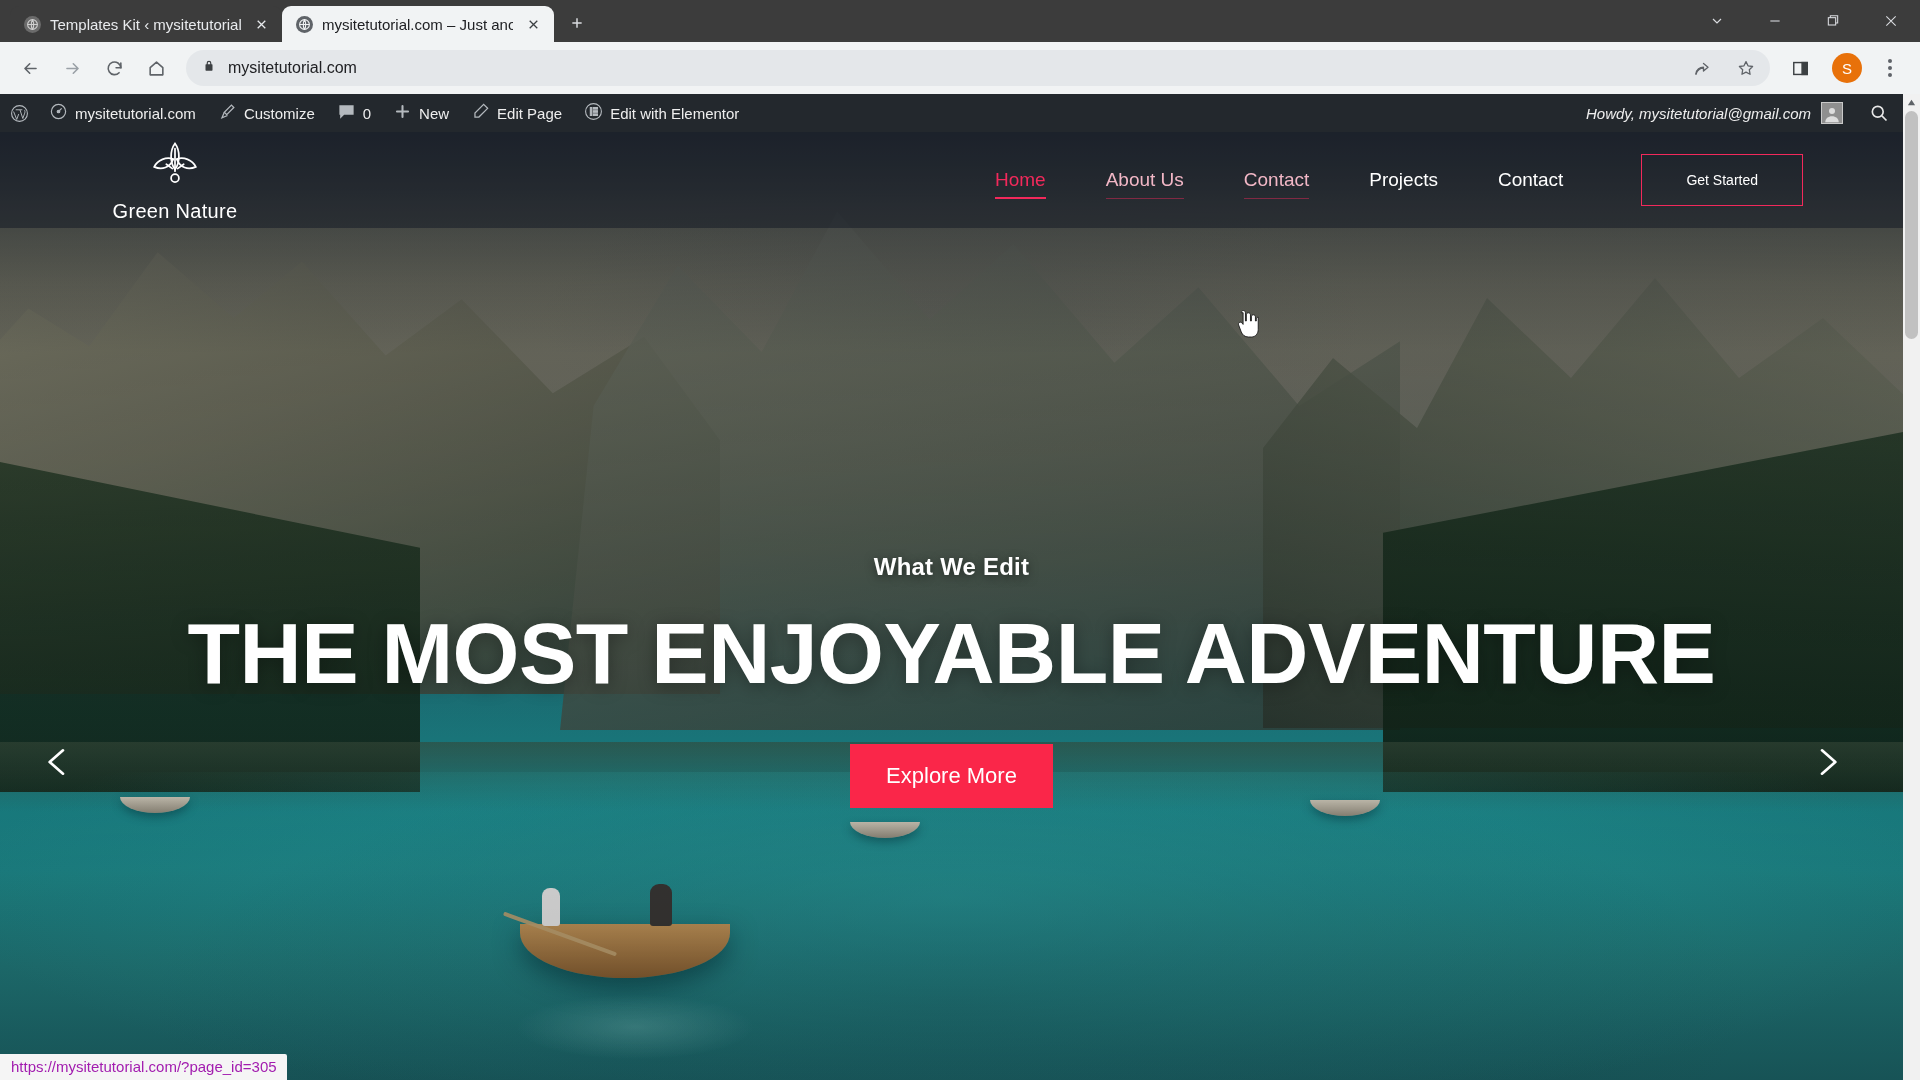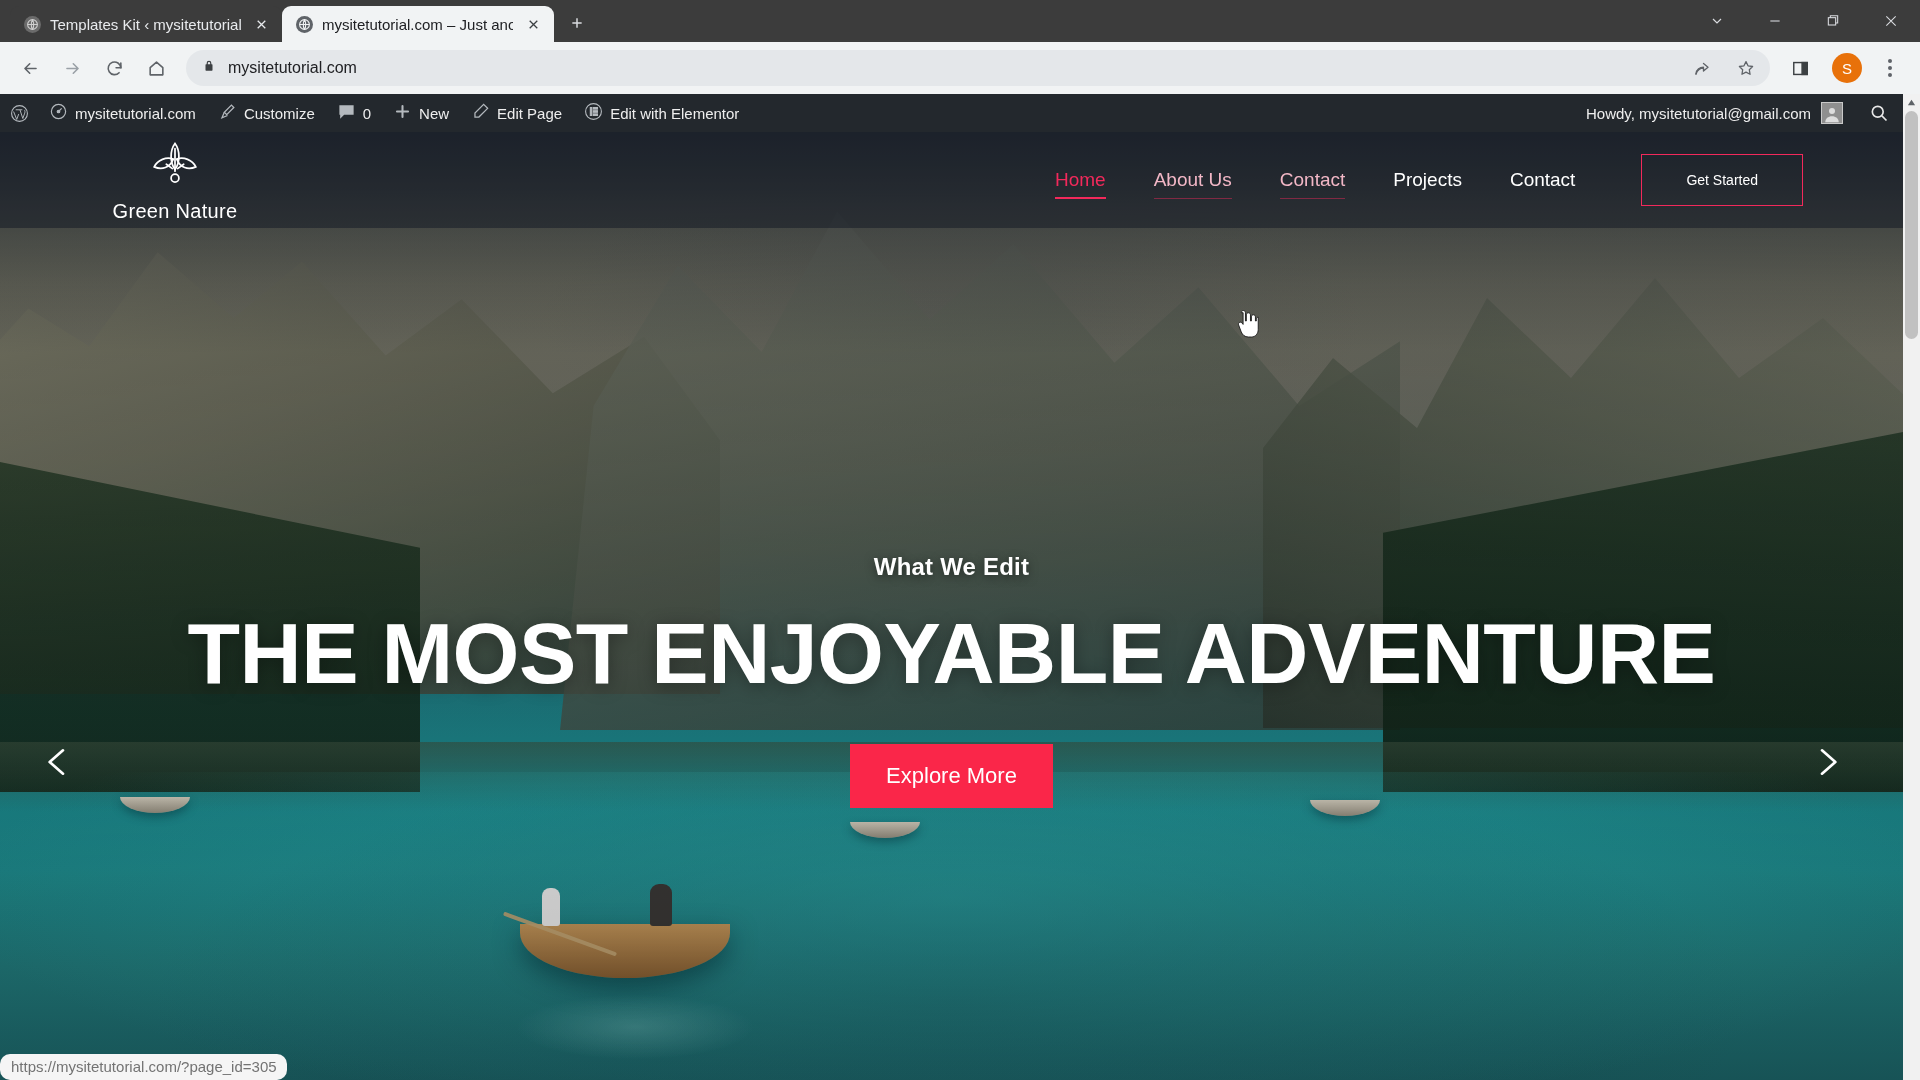--- a/index.html
+++ b/index.html
@@ -113,21 +113,21 @@
     padding-right: 17px;
   }
   .wp-left { display: flex; align-items: center; }
   .wp-item {
     display: flex; align-items: center; gap: 7px;
     padding: 0 11px; height: 38px; color: #eee;
     white-space: nowrap;
   }
   .wp-item:first-child { padding-left: 10px; padding-right: 9px; }
   .wp-item svg { width: 19px; height: 19px; }
-  .wp-right { margin-left: auto; display: flex; gap: 0; }
+  .wp-right { margin-left: auto; display: flex; gap: 0; font-style: italic; }
   .wp-howdy { display:flex; align-items:center; gap:10px; padding: 0 12px; white-space: nowrap; }
   .wp-avatar {
     width: 22px; height: 22px; background: #8f8f8f;
     display:flex; align-items:flex-end; justify-content:center; overflow:hidden;
     border: 1px solid #c9c9c9;
   }
   .wp-avatar svg { width: 18px; height: 18px; }
   .wp-search { padding: 0 14px; display:flex; align-items:center; }
   .wp-search svg { width: 20px; height: 20px; }
 
@@ -225,21 +225,21 @@
   .site-header {
     position: relative; z-index: 20;
     height: 96px; display: flex; align-items: center;
     padding: 0 100px;
     background: rgba(22,27,38,.55);
   }
   .logo { display: flex; flex-direction: column; align-items: center; width: 150px; }
   .logo svg { width: 52px; height: 56px; }
   .logo-text { color: #fff; font-size: 20px; font-weight: 400; letter-spacing: .3px; margin-top: 2px; }
   .nav {
-    margin-left: auto; display: flex; align-items: center; gap: 4px;
+    margin-left: auto; display: flex; align-items: center; gap: 16px;
   }
   .nav a {
     color: #fff; font-size: 19px; text-decoration: none;
     padding: 8px 22px; position: relative; white-space: nowrap;
   }
   .nav a.active { color: #f2295b; }
   .nav a.active::after {
     content:''; position:absolute; left:22px; right:22px; bottom:0;
     height:2px; background:#f2295b;
   }
@@ -301,24 +301,24 @@
     background: #f1f1f1;
   }
   .ps-up svg, .ps-down svg { width: 9px; height: 9px; }
   .ps-thumb {
     position: absolute; top: 17px; left: 2px; width: 13px; height: 228px;
     background: #c1c1c1; border-radius: 7px;
   }
 
   .statusbar {
     position: absolute; left: 0; bottom: 0; z-index: 70;
-    background: #f5f5f5; color: #737373;
+    background: #f5f5f5; color: #a21caf;
     font-size: 15px; padding: 4px 10px 5px 11px;
     border-top-right-radius: 2px;
-    max-width: 700px; white-space: nowrap; border-radius: 10px;
+    max-width: 700px; white-space: nowrap;
   }
 </style>
 </head>
 <body>
 
 <div class="browser">
 
   <div class="tabstrip">
     <div class="tab inactive">
       <span class="tab-favicon">

